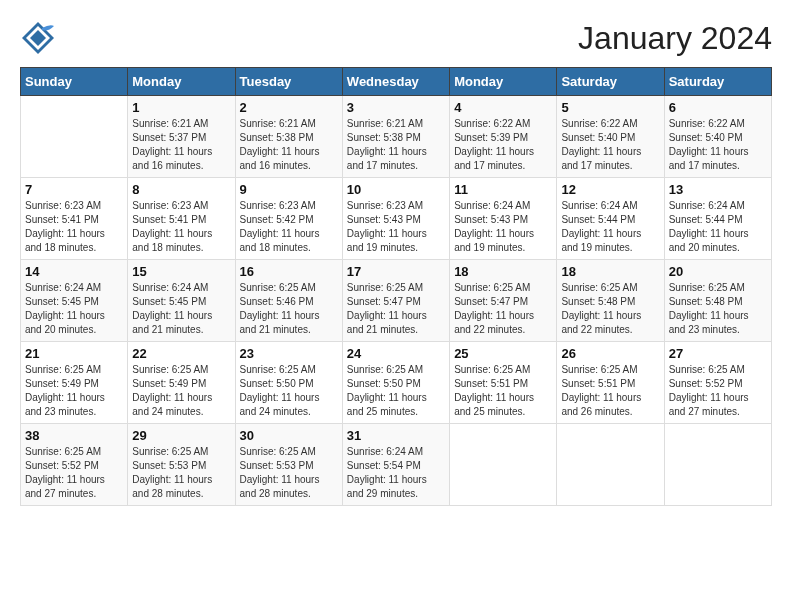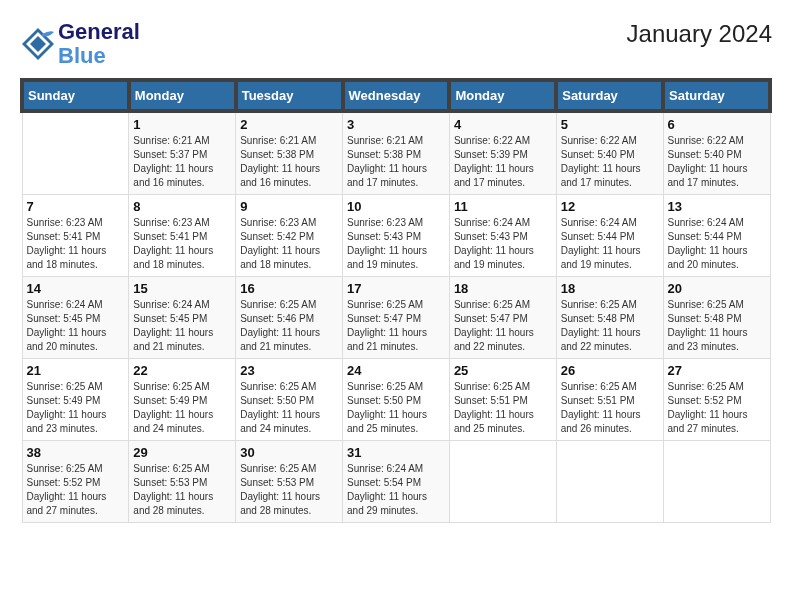--- a/index.html
+++ b/index.html
@@ -31,21 +31,21 @@
     }
     .logo-icon {
       width: 36px;
       height: 36px;
       margin-right: 2px;
     }
     .title-block {
       text-align: right;
     }
     .month-year {
-      font-size: 24px;
+      font-size: 32px;
       font-weight: normal;
       color: #222;
     }
     .location {
       font-size: 16px;
       color: #555;
     }
     table {
       width: 100%;
       border-collapse: collapse;
@@ -53,21 +53,21 @@
     }
     thead tr {
       background-color: #2e6da4;
       color: #fff;
     }
     thead th {
       padding: 6px 4px;
       text-align: left;
       font-size: 13px;
       font-weight: bold;
-      border: 4px solid #404040;
+      border: 1px solid #404040;
     }
     tbody tr {
       border-bottom: 1px solid #ccc;
     }
     tbody td {
       vertical-align: top;
       padding: 4px 4px;
       border: 1px solid #ddd;
       min-width: 100px;
       height: 80px;
@@ -96,25 +96,20 @@
 
 <div class="header">
   <div class="logo">
     <svg class="logo-icon" viewBox="0 0 36 36">
       <polygon points="18,2 34,18 18,34 2,18" fill="#2e6da4"></polygon>
       <polygon points="18,6 30,18 18,30 6,18" fill="#fff"></polygon>
       <polygon points="18,10 26,18 18,26 10,18" fill="#2e6da4"></polygon>
 
       <path d="M22,8 Q30,4 34,6 Q28,12 22,10 Z" fill="#4a90d9"></path>
     </svg>
-    <div>
-      <div class="logo-text">
-        General<br><span>Blue</span>
-      </div>
-    </div>
   </div>
   <div class="title-block">
     <div class="month-year">January 2024</div>
   </div>
 </div>
 
 <table>
   <thead>
     <tr>
     <th>Sunday</th>

